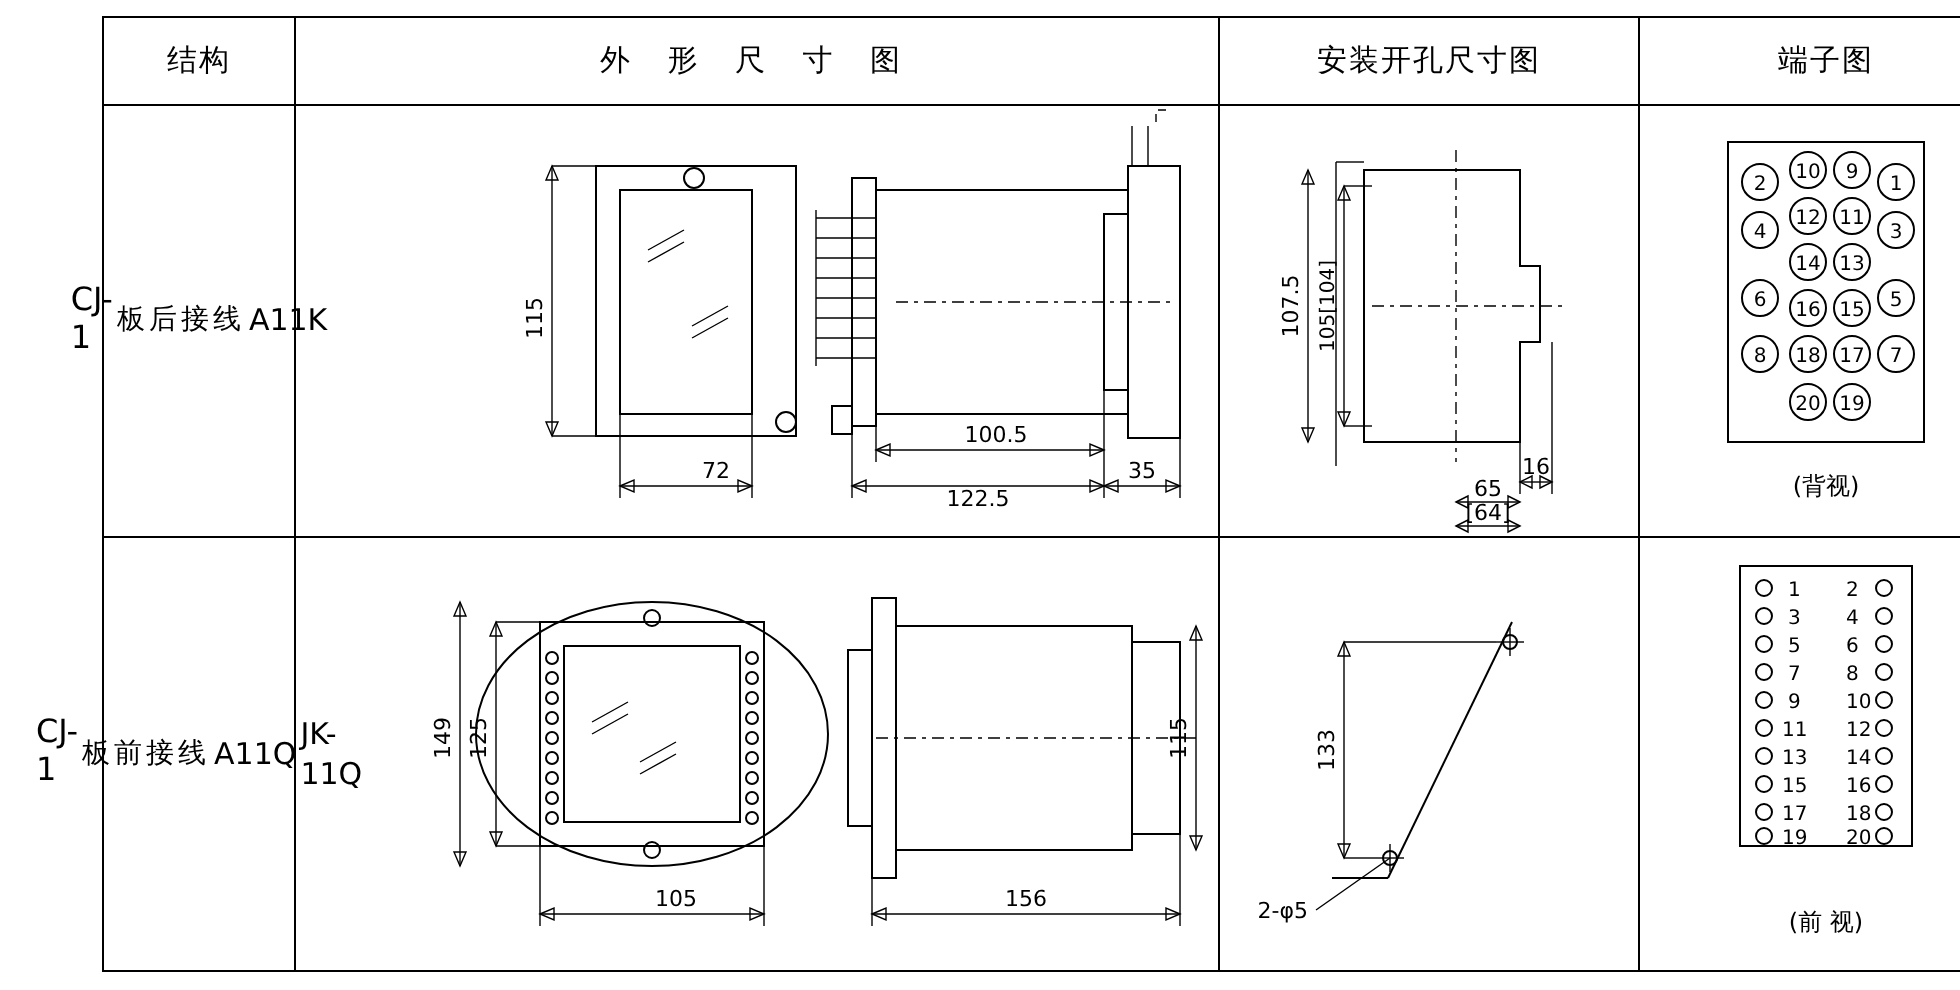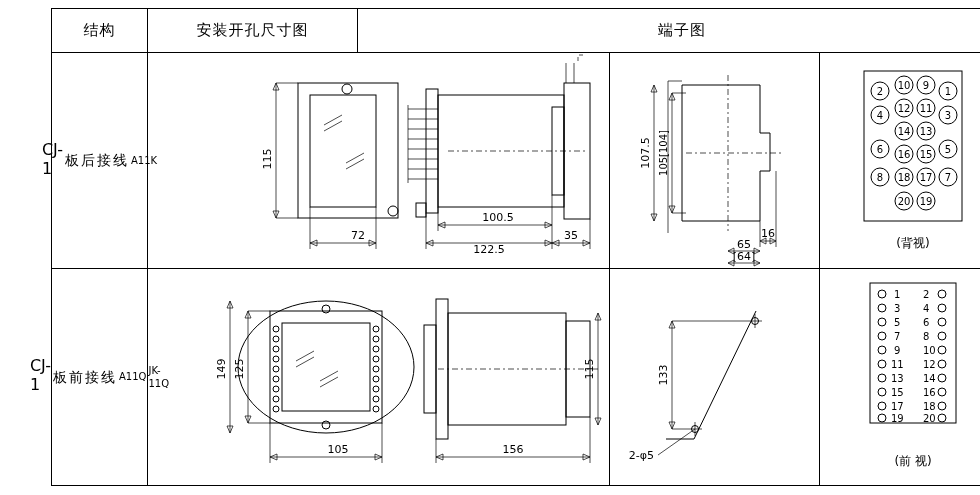--- a/index.html
+++ b/index.html
@@ -79,21 +79,21 @@
   }
   .label-col .model {
     font-size: 16px;
     margin-bottom: 4px;
   }
   .label-col .ch {
     font-size: 14px;
     line-height: 1.5;
   }
   .label-col .code {
-    font-size: 10px;
+    font-size: 15px;
     line-height: 1.35;
   }
   .label-col .sp { height: 6px; }
 
   svg { display: block; }
   .dimtext { font-family: "DejaVu Sans", "Liberation Sans", sans-serif; font-size: 11px; fill: #000; }
   .dimtext-sm { font-family: "DejaVu Sans", "Liberation Sans", sans-serif; font-size: 10px; fill: #000; }
   .termtext { font-family: "DejaVu Sans", "Liberation Sans", sans-serif; font-size: 10px; fill: #000; }
   .cn { font-family: "DejaVu Sans", "Liberation Sans", sans-serif; font-size: 12px; fill: #000; }
   .ln { stroke: #000; stroke-width: 1; fill: none; }
@@ -104,20 +104,23 @@
 </style>
 </head>
 <body>
 
 <div id="page">
   <div class="table">
 
     <div class="row header">
       <div class="cell c1">
         <div class="hdr-text">结构</div>
+      </div>
+      <div class="cell c2">
+        <div class="hdr-text hdr-wide">外 形 尺 寸 图</div>
       </div>
       <div class="cell c3">
         <div class="hdr-text">安装开孔尺寸图</div>
       </div>
       <div class="cell c4">
         <div class="hdr-text">端子图</div>
       </div>
     </div>
 
     <div class="row body1">

